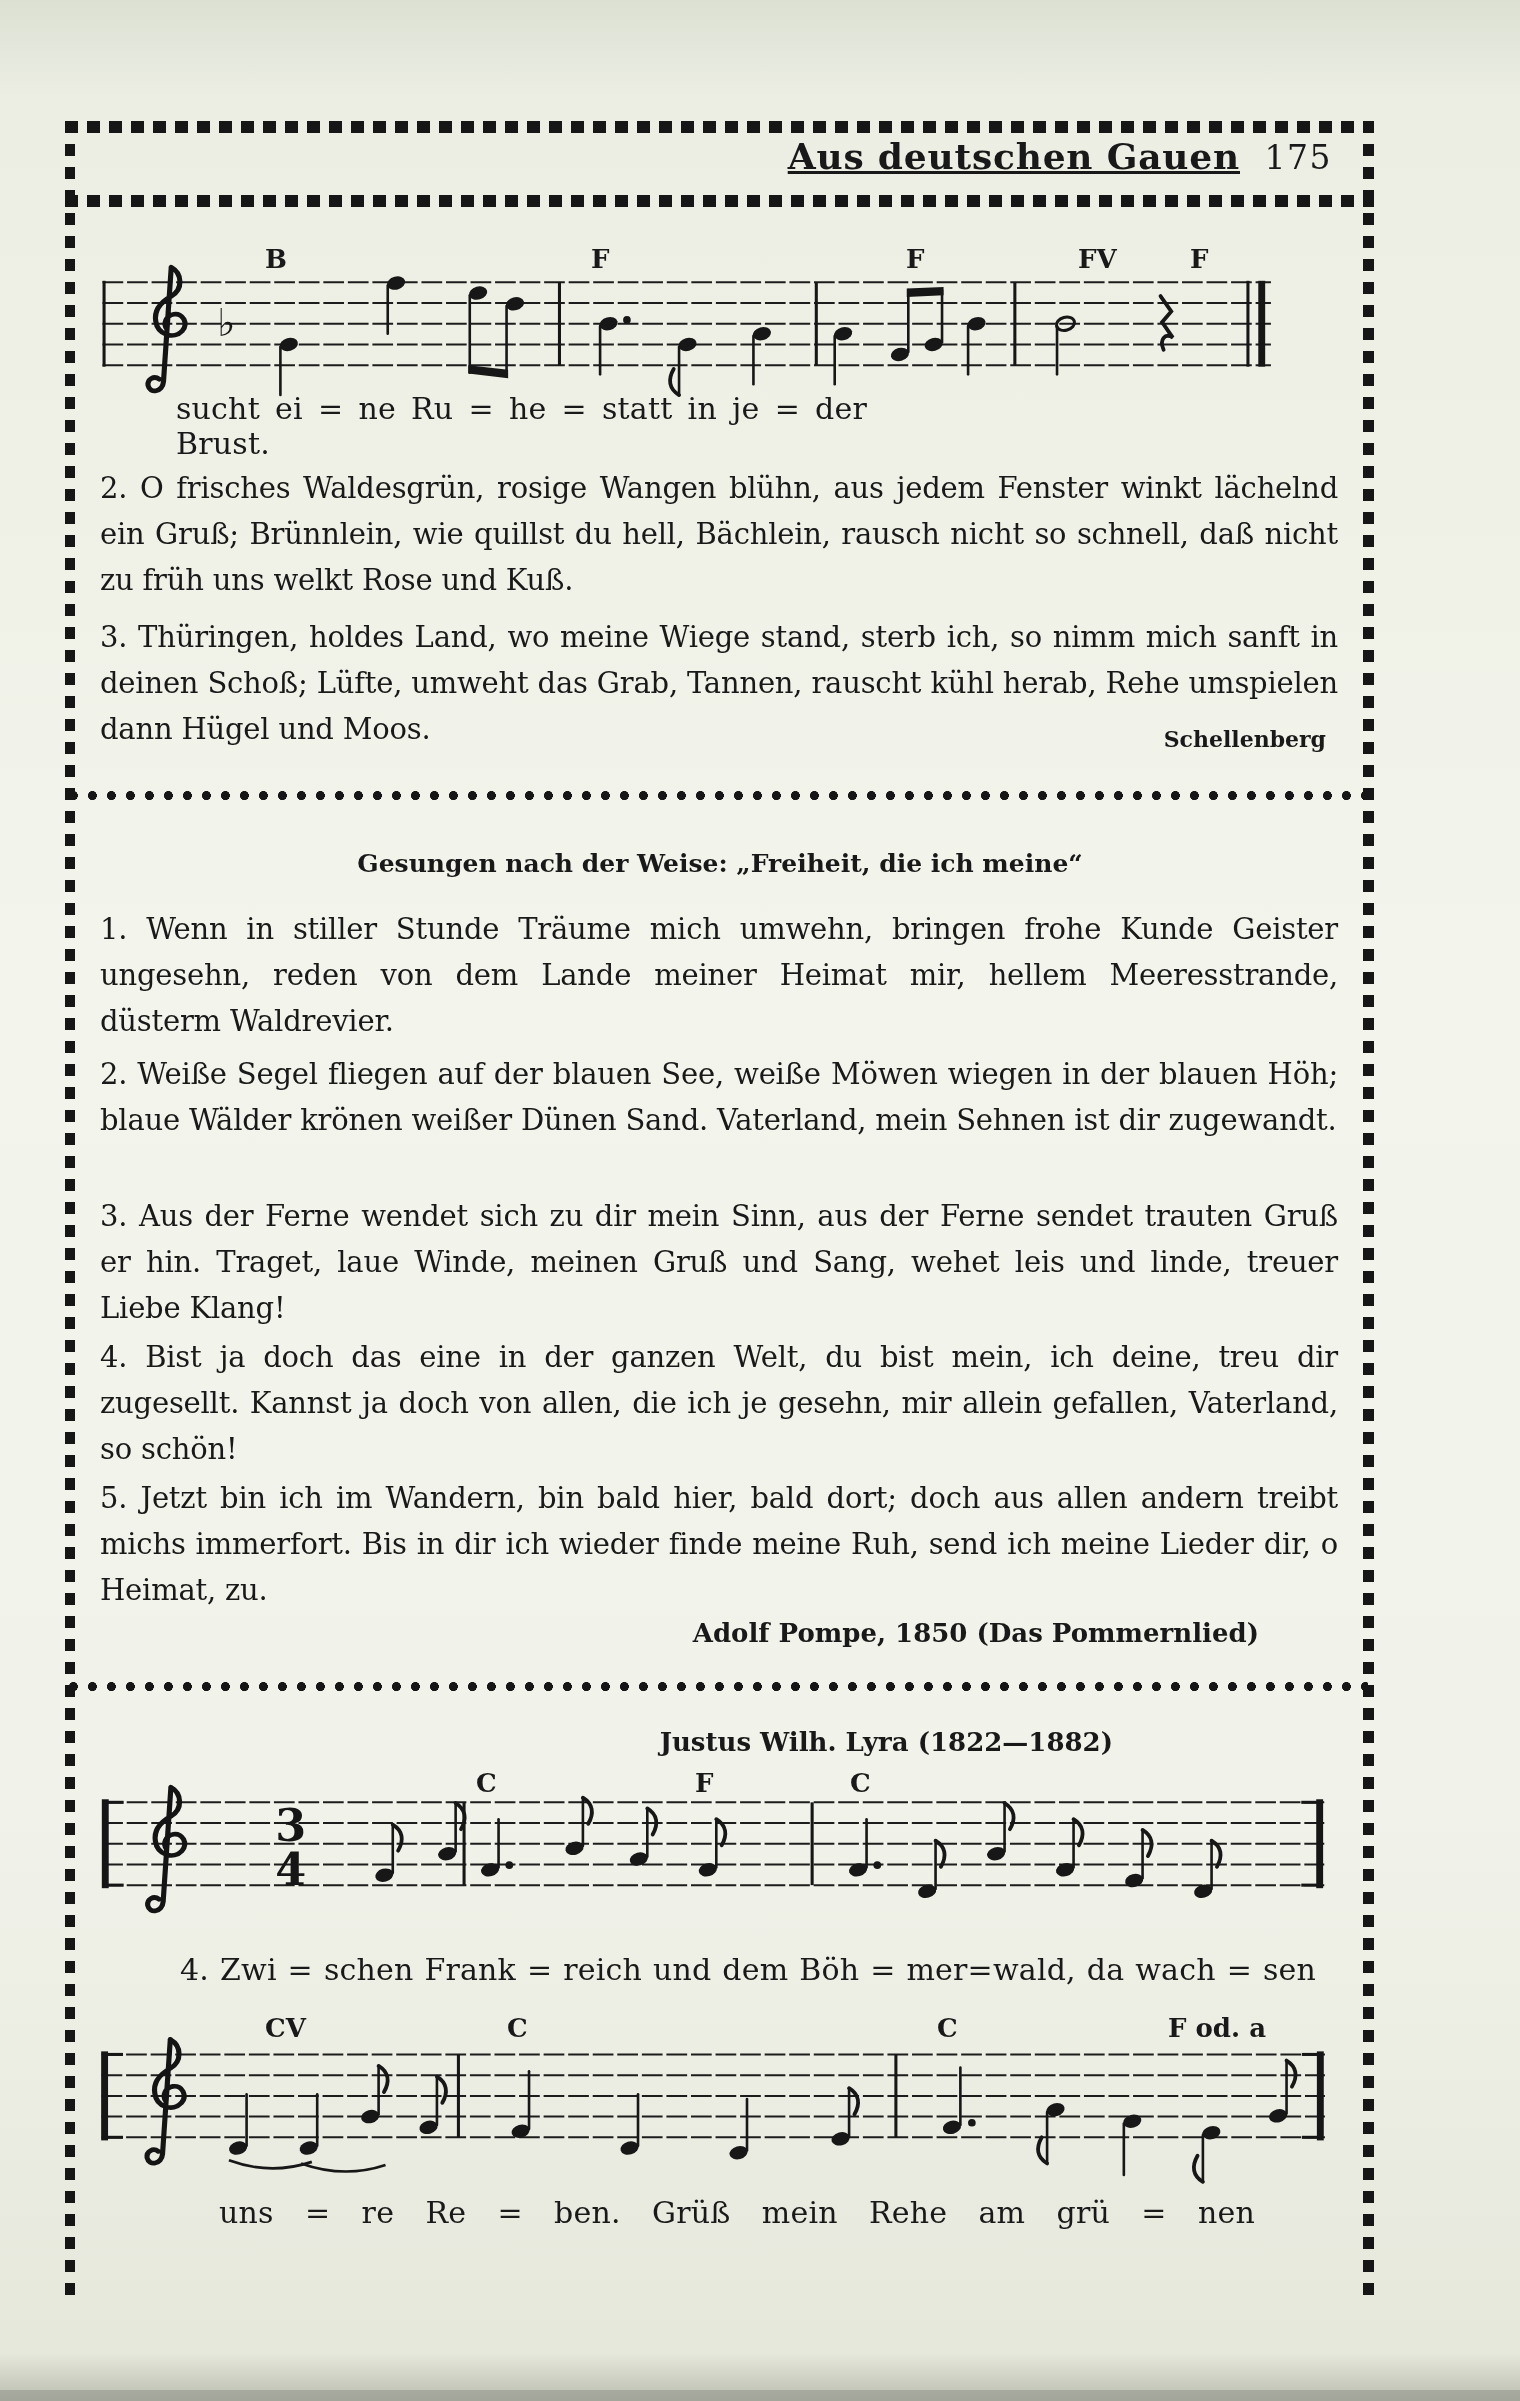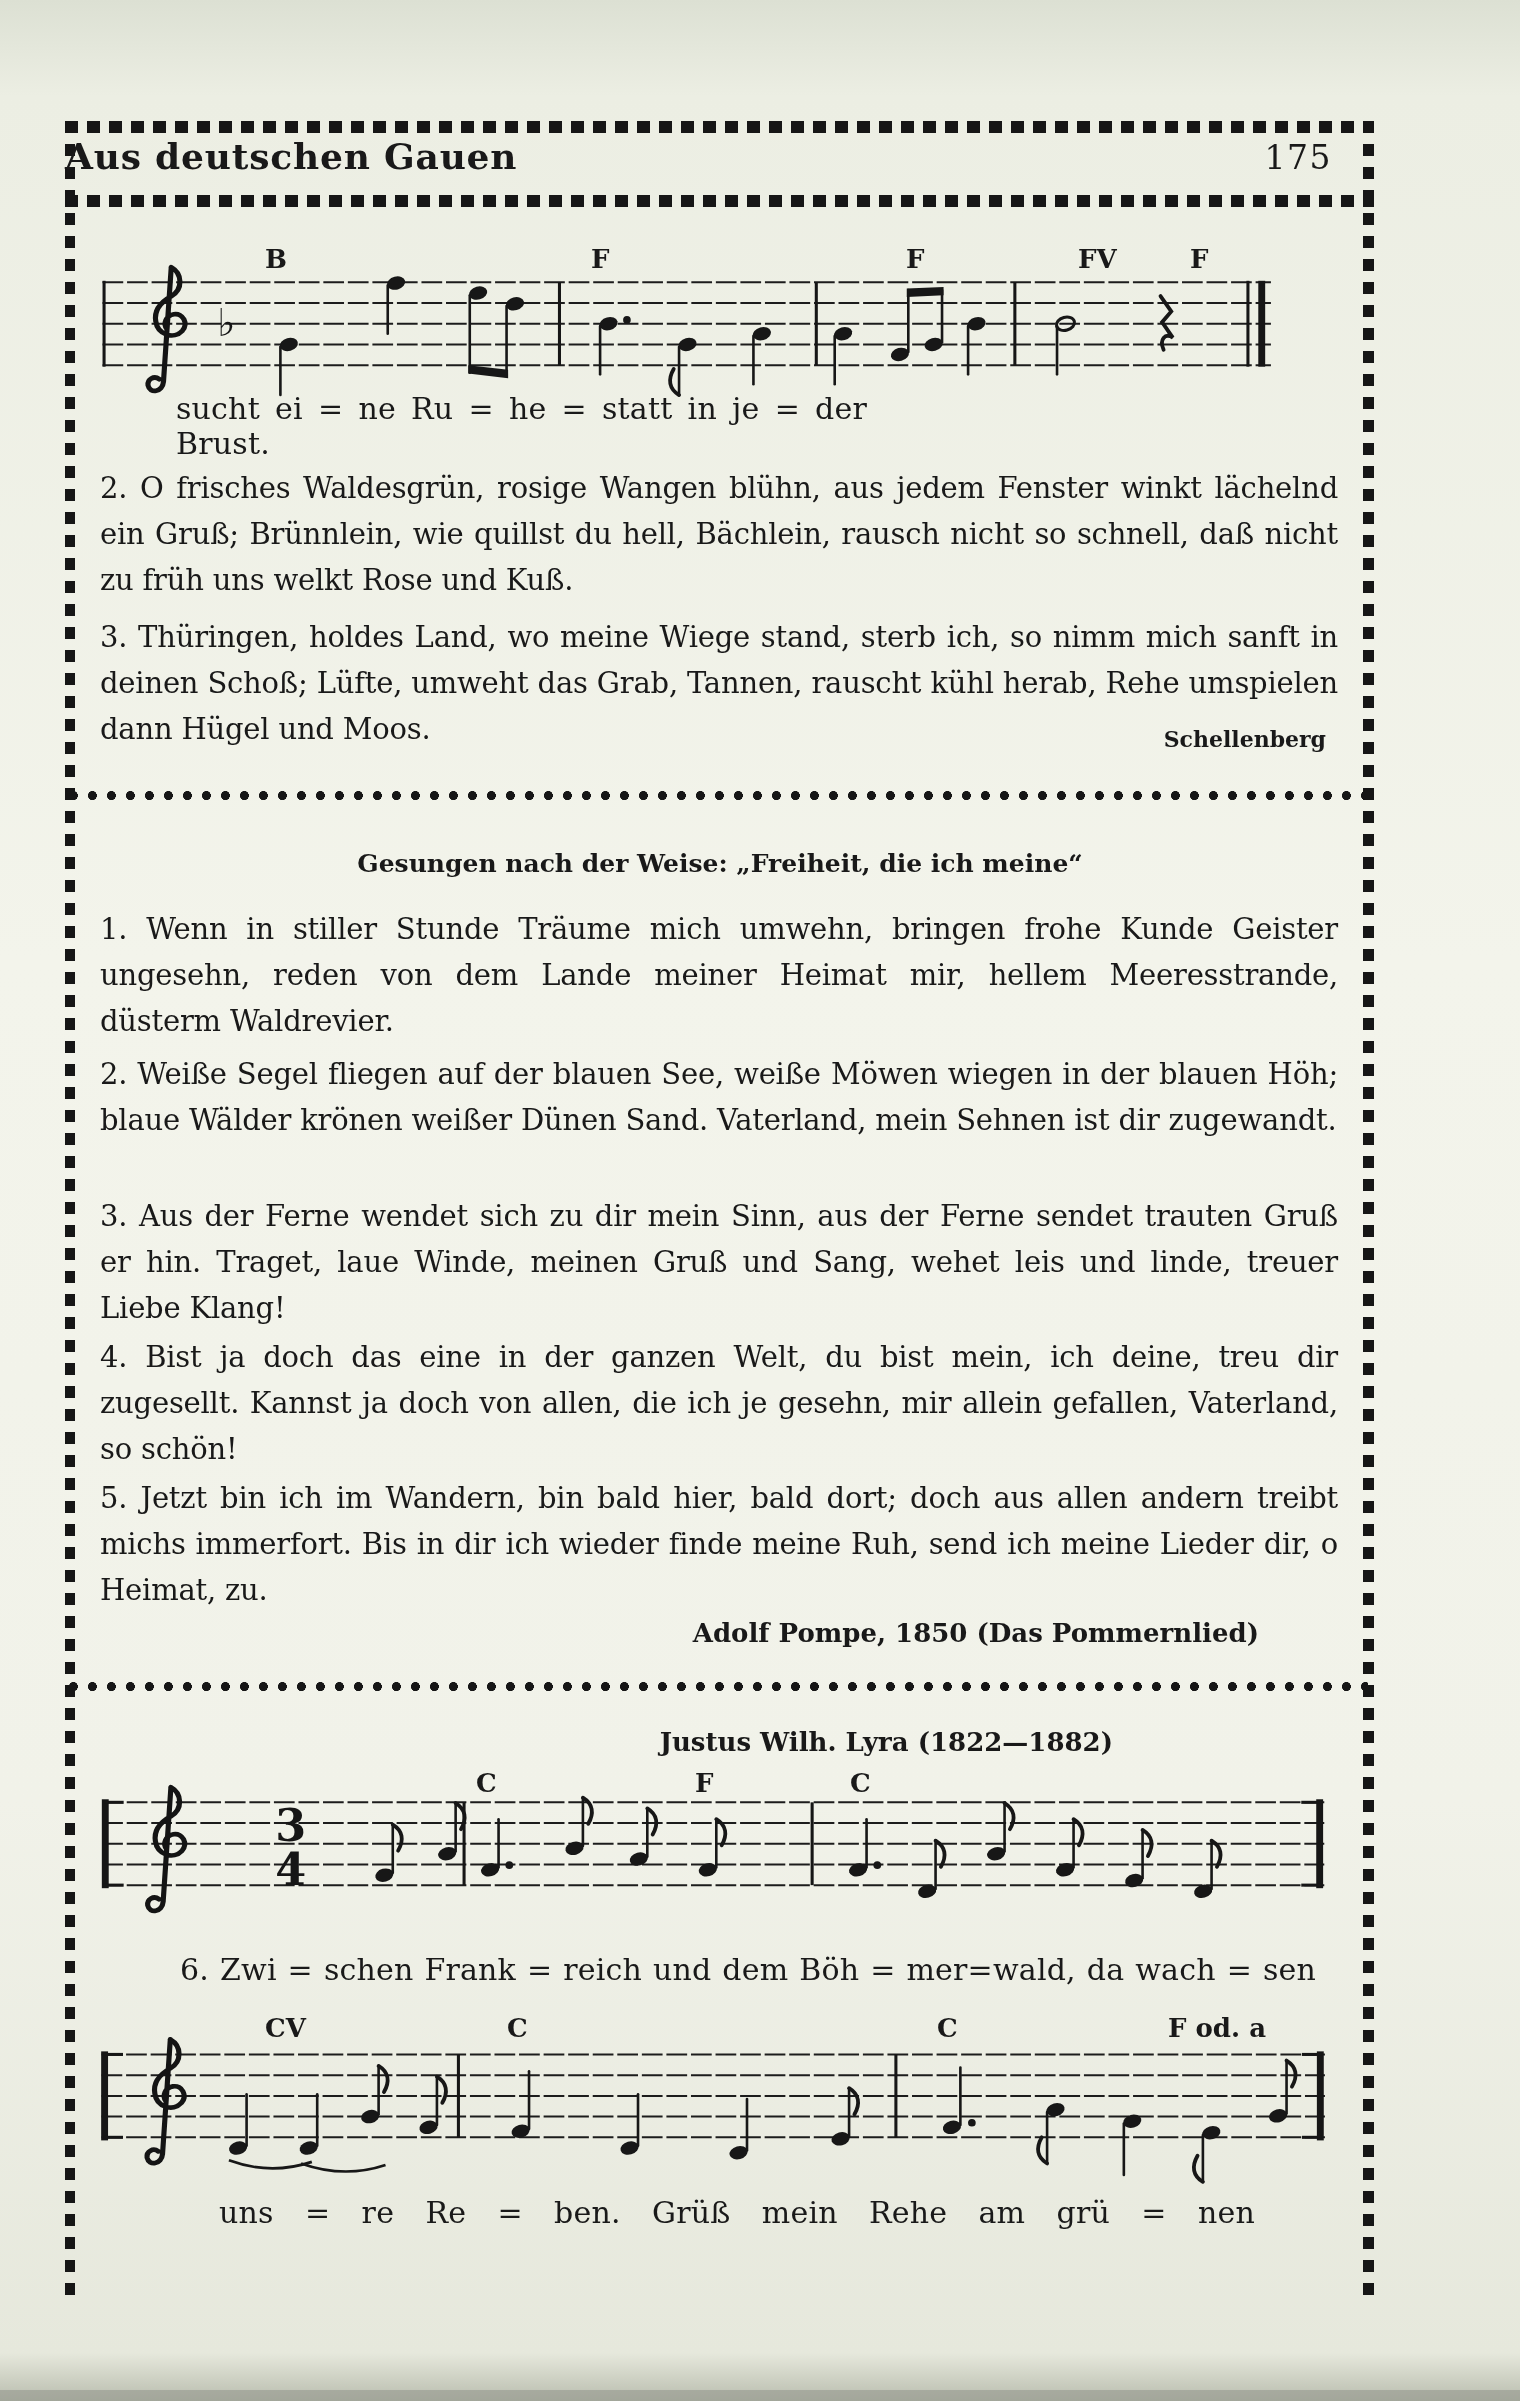--- a/index.html
+++ b/index.html
@@ -13,22 +13,22 @@
     background:repeating-linear-gradient(90deg,#161616 0 13px,transparent 13px 22px);}
   .border-v{position:absolute;top:0;height:2174px;width:10px;
     background:repeating-linear-gradient(180deg,#161616 0 12.3px,transparent 12.3px 23px);}
   .b-top{top:0;}
   .b-mid{top:74px;}
   .b-left{left:0;}
   .b-right{right:0;width:11.5px;}
   .dots{position:absolute;left:3.1px;right:6.1px;height:10.7px;background-repeat:repeat-x;
     background-image:radial-gradient(circle 4.6px at 5.4px 5.4px,#161616 92%,transparent 100%);
     background-size:19px 10.7px;}
-  .title{position:absolute;top:14px;left:0;width:1175px;text-align:left;
-    font-size:36px;font-weight:700;letter-spacing:0.8px;}
+  .title{position:absolute;top:14px;left:0;width:1175px;text-align:right;
+    font-size:36px;font-weight:700;letter-spacing:0.8px;text-decoration:underline;}
   .pageno{position:absolute;top:17px;right:42px;font-size:33px;font-weight:400;letter-spacing:1.5px;}
   .chord{position:absolute;font-size:26px;font-weight:700;font-family:"DejaVu Serif",serif;}
   .verse{position:absolute;left:35px;width:1238px;font-size:29px;font-weight:400;
     line-height:46px;text-align:justify;letter-spacing:-0.2px;}
   .lyrics{position:absolute;font-size:30px;font-weight:400;text-align:justify;
     text-align-last:justify;letter-spacing:0.2px;}
   .attr{position:absolute;font-weight:700;}
   .subtitle{position:absolute;left:35px;width:1240px;text-align:center;
     font-size:25px;font-weight:700;}
   .staff-svg{position:absolute;left:35px;}
@@ -246,21 +246,21 @@
       </g>
       <g>
         <line class="bar" x1="474" y1="50" x2="474" y2="158"></line>
         <line class="bar" x1="928" y1="50" x2="928" y2="158"></line>
         <line class="bar thick" x1="1590" y1="46" x2="1590" y2="162"></line>
         <line class="bar" x1="1566" y1="50" x2="1592" y2="50"></line>
         <line class="bar" x1="1566" y1="158" x2="1592" y2="158"></line>
       </g>
     </svg>
 
-    <div class="lyrics" style="top:1831px;left:115px;width:1136px">6. Zwi = schen Frank = reich und dem Böh = mer=wald, da wach = sen</div>
+    <div class="lyrics" style="top:1831px;left:115px;width:1136px">4. Zwi = schen Frank = reich und dem Böh = mer=wald, da wach = sen</div>
 
     <span class="chord" style="top:1892px;left:200px">CV</span>
     <span class="chord" style="top:1892px;left:442px">C</span>
     <span class="chord" style="top:1892px;left:872px">C</span>
     <span class="chord" style="top:1892px;left:1103px">F od. a</span>
 
     <svg class="staff-svg" style="top:1895px" width="1228" height="192" viewBox="0 0 1600 250">
       <g>
         <line class="sline" x1="2" y1="50" x2="1596" y2="50"></line>
         <line class="sline" x1="2" y1="77" x2="1596" y2="77"></line>

